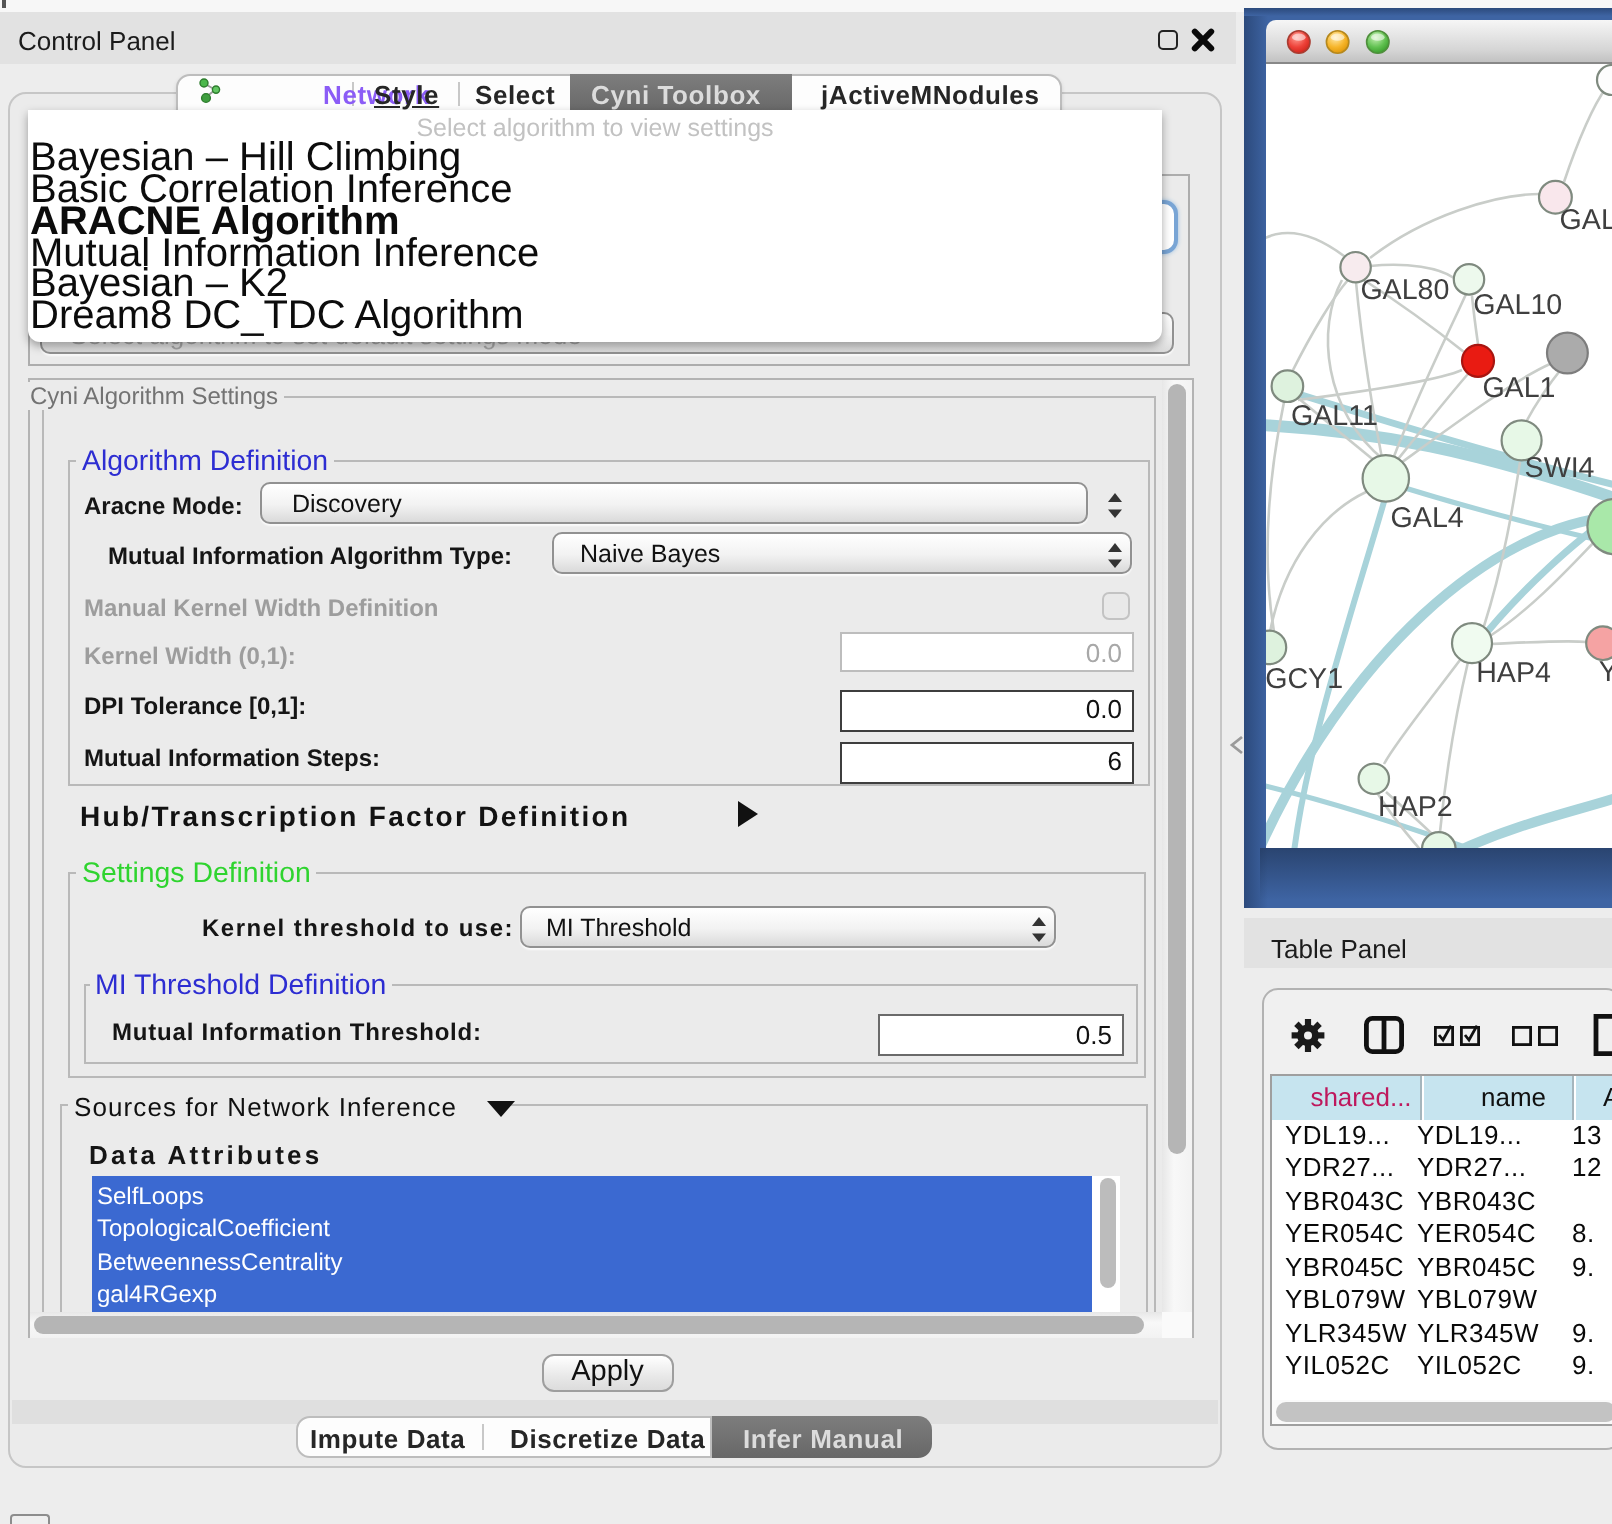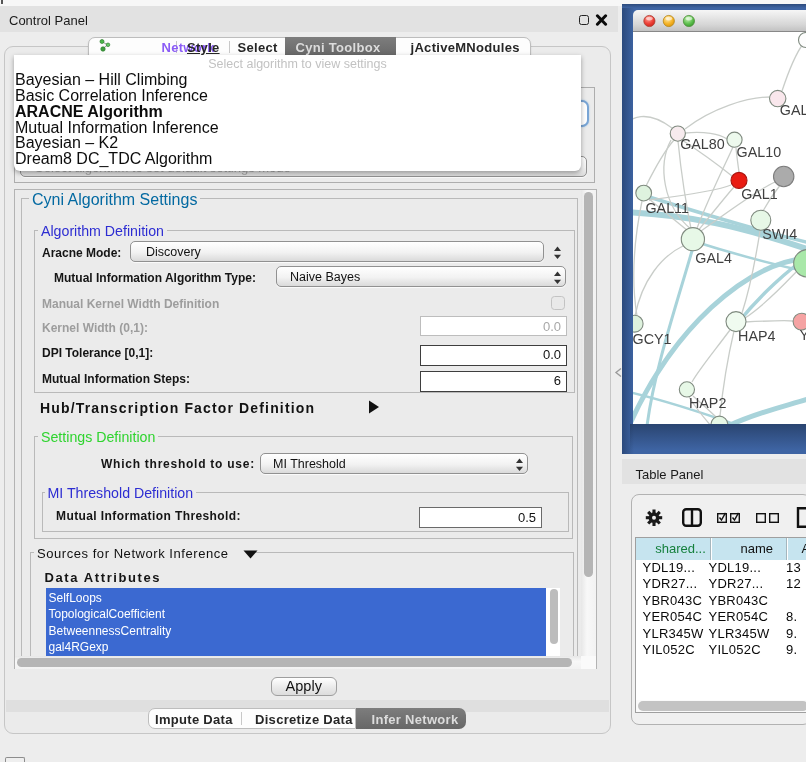--- a/index.html
+++ b/index.html
@@ -51,21 +51,21 @@
 
 <div class="abs" style="left:14px;top:87px;width:581px;height:96px;border:1px solid #adadad;background:#ebebeb;"></div>
 <div class="abs" style="left:20px;top:100px;width:569px;height:27px;border:2px solid #79a5d5;border-radius:7px;background:#fff;box-shadow:0 0 2px #9cc0e2;"></div>
 <div class="combo" style="left:20px;top:156px;width:567px;height:21px;overflow:hidden;">
     <div style="position:absolute;left:14px;top:2.5px;font-size:13px;color:#a8a8a8;white-space:nowrap;">Select algorithm to set default settings mode</div>
   </div>
 
 <div class="abs" style="left:14px;top:189px;width:583px;height:480px;border:1px solid #b3b3b3;background:#ebebeb;"></div>
 
 <div class="fset" style="left:21px;top:198px;width:556.5px;height:459px;border-bottom:none;"></div>
-<div class="leg" style="left:29px;top:191px;color:#0369a1;font-size:16px;">Cyni Algorithm Settings</div>
+<div class="leg" style="left:12px;top:191px;color:#737373;font-size:12px;">Cyni Algorithm Settings</div>
 
 <div class="fset" style="left:33.5px;top:230px;width:541.5px;height:163px;"></div>
 <div class="leg" style="left:38px;top:223px;color:#2d2dd2;font-size:14.2px;">Algorithm Definition</div>
 
 <div class="lbl" style="position:absolute;left:42px;top:246px;">Aracne Mode:</div>
 <div class="combo" style="left:130px;top:241px;width:414px;height:20.5px;">
   <div class="ct">Discovery</div>
   <svg class="arr" style="left:420.5px;top:3.5px;" height="14" viewBox="0 0 11 14">
     <path d="M5.5 0.5 L9 5 L2 5 Z" fill="#333"></path>
       <path d="M5.5 13 L9 8.8 L2 8.8 Z" fill="#333"></path>
@@ -94,34 +94,34 @@
 <div class="field" style="left:420px;top:371px;width:147px;height:20.5px;border:1.4px solid #3e3e3e;line-height:18px;">6</div>
 
 <div class="abs" style="left:40px;top:400px;font-size:14px;font-weight:bold;color:#121212;letter-spacing:1.15px;">Hub/Transcription Factor Definition</div>
 <svg class="abs" style="left:368px;top:399.5px;" width="12" height="14" viewBox="0 0 12 14">
     <path d="M1 0.5 L11 7 L1 13.5 Z" fill="#111"></path>
   </svg>
 
 <div class="fset" style="left:33.5px;top:436px;width:539px;height:103px;"></div>
 <div class="leg" style="left:38px;top:429px;color:#2fd42f;font-size:14.2px;">Settings Definition</div>
 
-<div class="lbl" style="position:absolute;left:101px;top:457px;letter-spacing:.75px;">Which threshold to use:</div>
+<div class="lbl" style="position:absolute;left:101px;top:457px;letter-spacing:.75px;">Kernel threshold to use:</div>
 <div class="combo" style="left:260px;top:453px;width:267.5px;height:21px;">
   <div class="ct" style="left:12px;">MI Threshold</div>
   <svg class="arr" style="left:252.5px;top:3.5px;" height="14" viewBox="0 0 11 14">
     <path d="M5.5 0.5 L9 5 L2 5 Z" fill="#333"></path>
       <path d="M5.5 13 L9 8.8 L2 8.8 Z" fill="#333"></path>
   </svg>
 </div>
 
 <div class="fset" style="left:41.5px;top:492px;width:527px;height:39.5px;"></div>
 <div class="leg" style="left:44.5px;top:485px;color:#2d2dd2;font-size:14.2px;">MI Threshold Definition</div>
 
 <div class="lbl" style="position:absolute;left:56px;top:509px;letter-spacing:.4px;">Mutual Information Threshold:</div>
-<div class="field" style="left:419px;top:506.5px;width:123px;height:21px;border:1.2px solid #6a6a6a;line-height:19px;">0.5</div>
+<div class="field" style="left:439px;top:506.5px;width:123px;height:21px;border:1.2px solid #6a6a6a;line-height:19px;">0.5</div>
 
 <div class="fset" style="left:30px;top:552px;width:543.5px;height:105px;border-bottom:none;"></div>
 <div class="leg" style="left:34px;top:545.5px;color:#111;letter-spacing:.55px;padding-right:26px;">Sources for Network Inference</div>
 <svg class="abs" style="left:243px;top:549.5px;" width="15" height="9" viewBox="0 0 15 9">
     <path d="M0.5 0.5 L14.5 0.5 L7.5 8.5 Z" fill="#111"></path>
   </svg>
 
 <div class="lbl" style="position:absolute;left:44.5px;top:570px;font-size:13px;letter-spacing:1.6px;">Data Attributes</div>
 
 <div class="abs" style="left:46px;top:588px;width:514px;height:68px;background:#fff;"></div>
@@ -130,32 +130,32 @@
 <div class="vthumb" style="left:549.5px;top:588.5px;width:8.5px;height:55px;background:#bcbcbc;"></div>
 
 <div class="abs" style="left:581px;top:190px;width:15px;height:466px;background:linear-gradient(90deg,#e7e7e7,#f8f8f8 40%,#f2f2f2);"></div>
 <div class="vthumb" style="left:583.5px;top:192px;width:9.5px;height:385px;"></div>
 <div class="abs" style="left:15px;top:656px;width:566px;height:12.5px;background:linear-gradient(#e7e7e7,#f8f8f8 40%,#f2f2f2);"></div>
 <div class="vthumb" style="left:17px;top:658px;width:555px;height:8.5px;border-radius:4.5px;"></div>
 <div class="abs" style="left:581px;top:656px;width:15px;height:12.5px;background:#fafafa;"></div>
 
 <div class="abs" style="left:14px;top:55px;width:567px;height:115.5px;background:#fff;border-radius:0 0 6px 6px;box-shadow:0 2px 5px rgba(0,0,0,.35);"></div>
 <div class="abs" style="left:14px;top:57px;width:567px;text-align:center;font-size:12.5px;color:#c2c2c2;">Select algorithm to view settings</div>
-<div class="abs" style="left:15px;top:72.4px;width:540px;font-size:16px;color:#0c0c0c;line-height:15.76px;">Bayesian – Hill Climbing<br>Basic Correlation Inference<br><b>ARACNE Algorithm</b><br>Mutual Information Inference<br>Bayesian – K2<br>Dream8 DC_TDC Algorithm</div>
+<div class="abs" style="left:15px;top:72.4px;width:540px;font-size:20px;color:#0c0c0c;line-height:15.76px;">Bayesian – Hill Climbing<br>Basic Correlation Inference<br><b>ARACNE Algorithm</b><br>Mutual Information Inference<br>Bayesian – K2<br>Dream8 DC_TDC Algorithm</div>
 
 <div class="abs" style="left:271px;top:677px;width:65.5px;height:18.5px;border:1px solid #9e9e9e;border-radius:6px;background:linear-gradient(#ffffff,#e8e8e8 60%,#dcdcdc);text-align:center;font-size:14.5px;color:#111;line-height:17.5px;">Apply</div>
 
 <div class="abs" style="left:6px;top:700px;width:603px;height:12px;background:#dfdfdf;"></div>
 
 <div class="abs" style="left:148px;top:708px;width:208px;height:21px;background:#fdfdfd;border:1px solid #bdbdbd;border-radius:7px 0 0 7px;"></div>
 <div class="abs" style="left:240.5px;top:712px;width:1px;height:13px;background:#c8c8c8;"></div>
 <div class="abs" style="left:356px;top:708px;width:110px;height:21px;background:linear-gradient(#7d7d7d,#676767);border-radius:0 7px 7px 0;"></div>
 <div class="abs" style="left:155px;top:711.5px;font-size:13px;font-weight:bold;letter-spacing:.3px;color:#262626;">Impute Data</div>
 <div class="abs" style="left:255px;top:711.5px;font-size:13px;font-weight:bold;letter-spacing:.3px;color:#262626;">Discretize Data</div>
-<div class="abs" style="left:371.5px;top:711.5px;font-size:13px;font-weight:bold;letter-spacing:.3px;color:#dcdcdc;">Infer Network</div>
+<div class="abs" style="left:371.5px;top:711.5px;font-size:13px;font-weight:bold;letter-spacing:.3px;color:#dcdcdc;">Infer Manual</div>
 
 <div class="abs" style="left:622px;top:4px;width:184px;height:450px;background:#3e64a3;"></div>
 <div class="abs" style="left:622px;top:4px;width:12px;height:450px;background:linear-gradient(90deg,#2c4a7c,#3e64a3);"></div>
 <div class="abs" style="left:622px;top:4px;width:184px;height:4px;background:linear-gradient(#2c4a7c,#3e64a3);"></div>
 
 <div class="abs" style="left:630px;top:424px;width:176px;height:26px;background:linear-gradient(rgba(22,37,62,.5),rgba(62,100,163,0));"></div>
 
 <div class="abs" style="left:633px;top:10px;width:173px;height:22px;background:linear-gradient(#f6f6f6,#d6d6d6 70%,#c2c2c2);border-radius:5px 0 0 0;border-bottom:1px solid #888;"></div>
 <svg class="abs" style="left:642px;top:14px;" width="54" height="14" viewBox="0 0 54 14">
   <defs>
@@ -286,30 +286,32 @@
 </svg>
 <svg class="abs" style="left:756px;top:512px;" width="24" height="11" viewBox="0 0 24 11">
   <rect x="0.7" y="1.7" width="8.6" height="8.6" fill="none" stroke="#111" stroke-width="1.4"></rect>
   <rect x="13.7" y="1.7" width="8.6" height="8.6" fill="none" stroke="#111" stroke-width="1.4"></rect>
 </svg>
 <svg class="abs" style="left:796px;top:506.5px;" width="10" height="21" viewBox="0 0 10 21">
   <path d="M2 1.2 H14 V19.8 H2 Z" fill="none" stroke="#111" stroke-width="2.4"></path>
 </svg>
 
 <div class="abs" style="left:634.5px;top:537px;width:171.5px;height:175.5px;border:1px solid #9f9f9f;border-right:none;background:#fff;overflow:hidden;">
-  <div class="abs" style="left:0;top:0;width:75px;height:21.5px;background:#c6e4ef;border-right:1px solid #a5b6bd;text-align:center;text-indent:16px;font-size:13px;color:#15803d;line-height:21px;">shared...</div>
+  <div class="abs" style="left:0;top:0;width:75px;height:21.5px;background:#c6e4ef;border-right:1px solid #a5b6bd;text-align:center;text-indent:16px;font-size:13px;color:#be185d;line-height:21px;">shared...</div>
   <div class="abs" style="left:76px;top:0;width:75.5px;height:21.5px;background:#c6e4ef;border-right:1px solid #a5b6bd;text-align:center;text-indent:16px;font-size:13px;color:#111;line-height:21px;">name</div>
   <div class="abs" style="left:152.5px;top:0;width:60px;height:21.5px;background:#c6e4ef;font-size:13px;color:#111;line-height:21px;">
       <span style="position:absolute;left:13.5px;">A</span>
     </div>
   <div class="abs" style="left:0;top:21.5px;width:172px;font-size:13px;letter-spacing:.25px;color:#090909;line-height:16.5px;">
     <div><span style="padding-left:7px;display:inline-block;width:73px;">YDL19...</span><span style="display:inline-block;width:77.5px;">YDL19...</span>13</div>
     <div><span style="padding-left:7px;display:inline-block;width:73px;">YDR27...</span><span style="display:inline-block;width:77.5px;">YDR27...</span>12</div>
     <div><span style="padding-left:7px;display:inline-block;width:73px;">YBR043C</span><span style="display:inline-block;width:77.5px;">YBR043C</span></div>
     <div><span style="padding-left:7px;display:inline-block;width:73px;">YER054C</span><span style="display:inline-block;width:77.5px;">YER054C</span>8.</div>
+    <div><span style="padding-left:7px;display:inline-block;width:73px;">YBR045C</span><span style="display:inline-block;width:77.5px;">YBR045C</span>9.</div>
+    <div><span style="padding-left:7px;display:inline-block;width:73px;">YBL079W</span><span style="display:inline-block;width:77.5px;">YBL079W</span></div>
     <div><span style="padding-left:7px;display:inline-block;width:73px;">YLR345W</span><span style="display:inline-block;width:77.5px;">YLR345W</span>9.</div>
     <div><span style="padding-left:7px;display:inline-block;width:73px;">YIL052C</span><span style="display:inline-block;width:77.5px;">YIL052C</span>9.</div>
   </div>
   <div class="abs" style="left:0;top:161.5px;width:172px;height:14px;background:#fafafa;"></div>
   <div class="vthumb" style="left:2px;top:163px;width:170px;height:9.5px;background:#c3c3c3;"></div>
 </div>
 
 <div class="abs" style="left:5px;top:757px;width:20px;height:5px;border:1.5px solid #8d8d8d;border-bottom:none;background:#efefef;border-radius:2px 2px 0 0;"></div>
 
 <svg class="abs" style="left:614px;top:367px;" width="9" height="11" viewBox="0 0 9 11">

